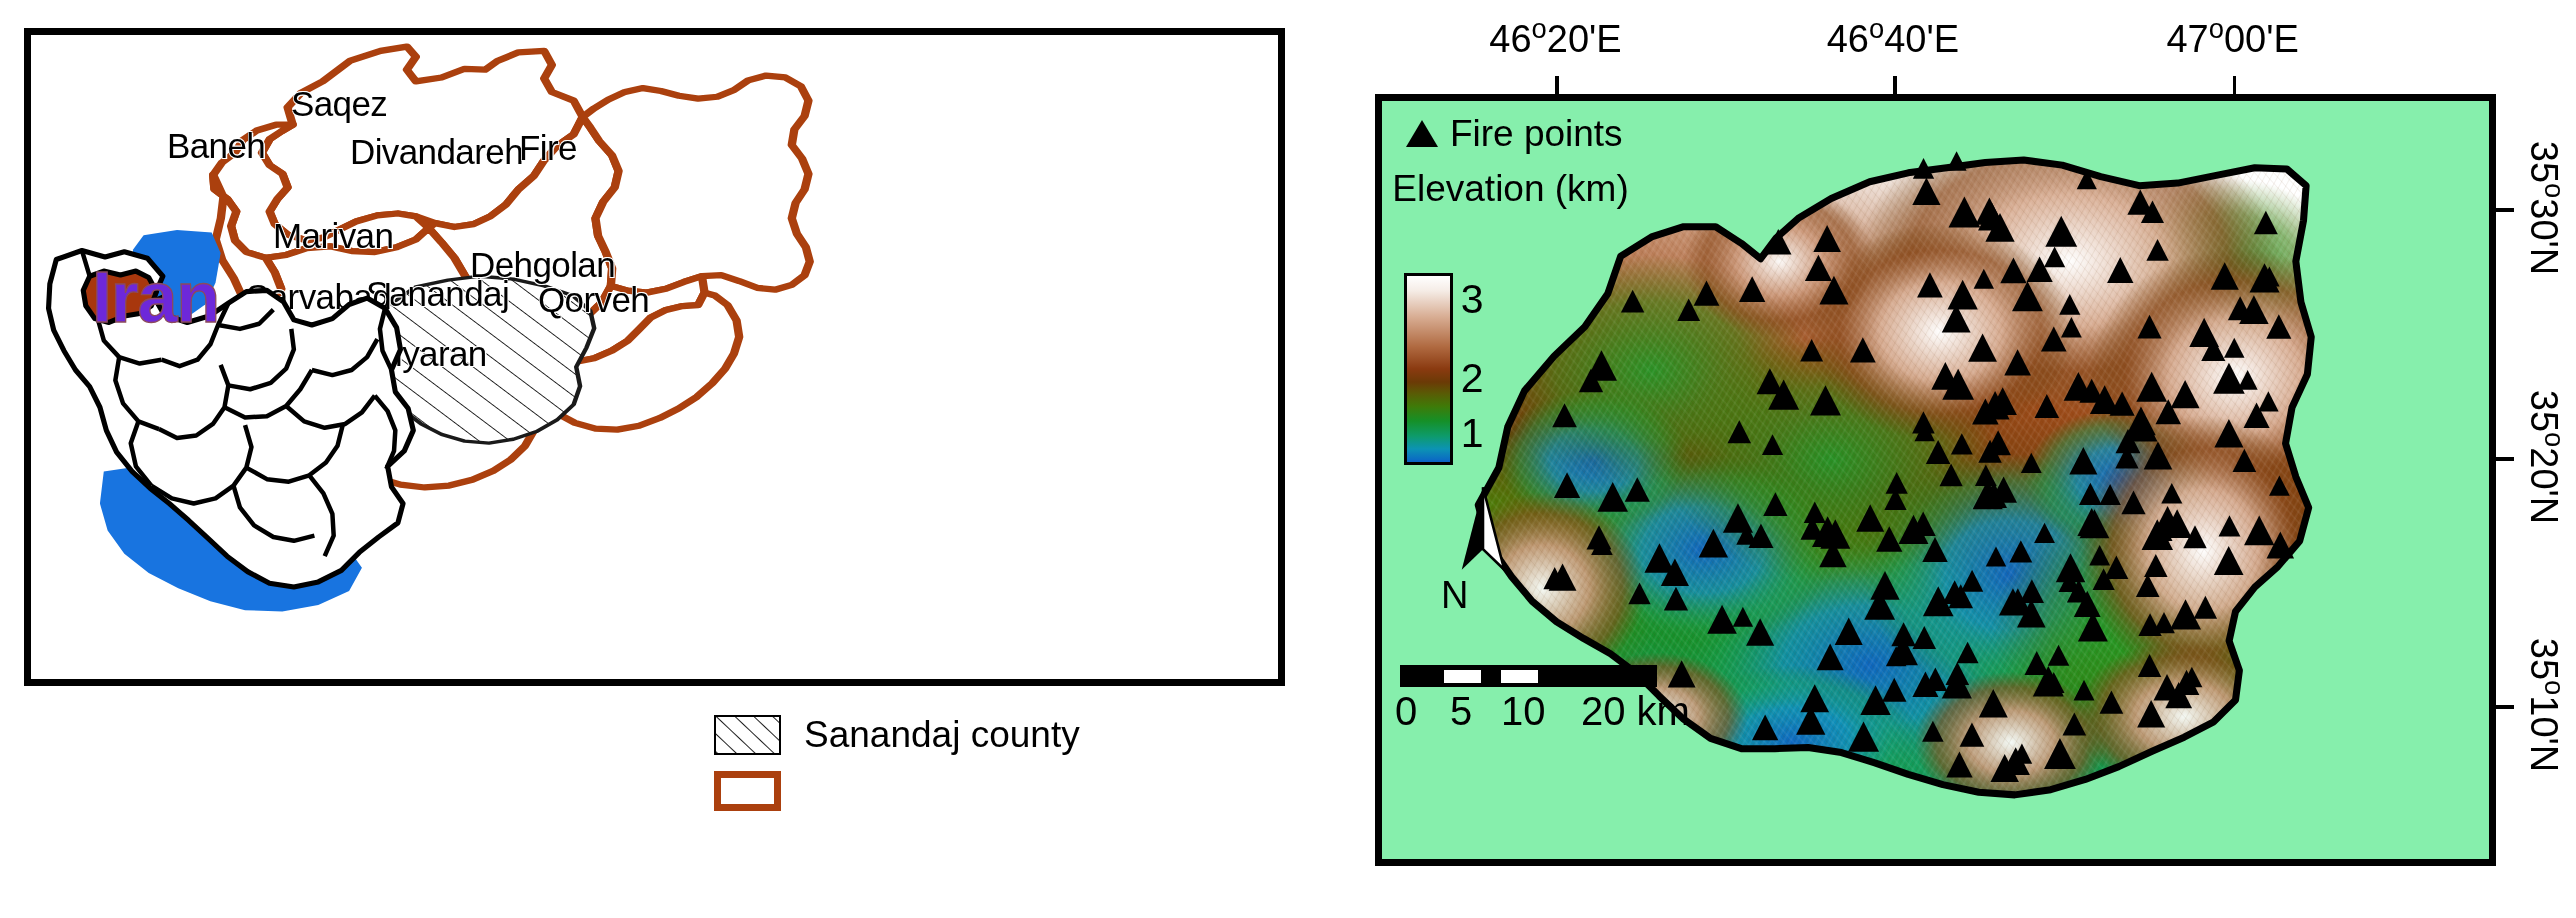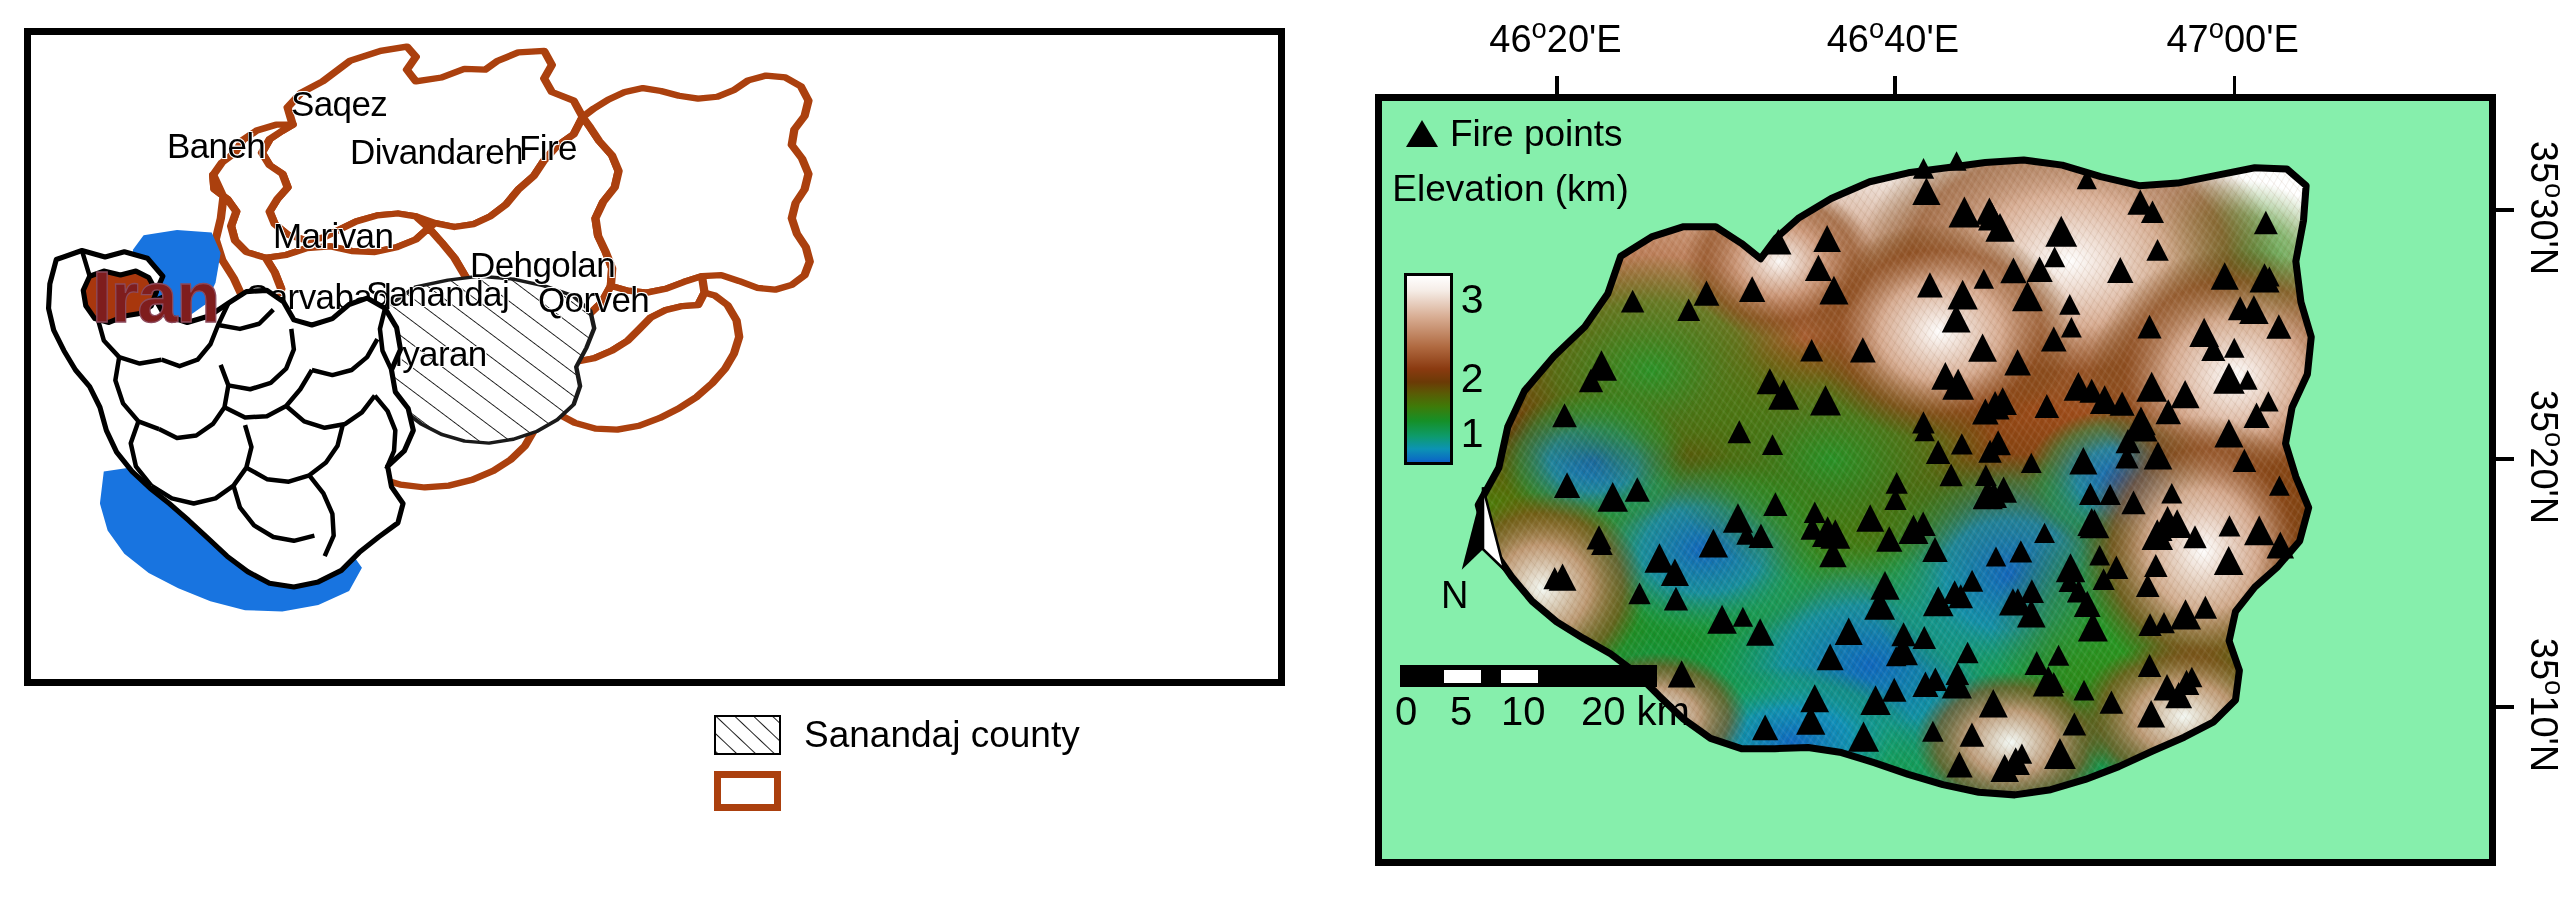--- a/index.html
+++ b/index.html
@@ -12,21 +12,21 @@
   
   #left-panel{left:24px;top:27.6px;width:1261px;height:658px;border:7px solid #000;}
   #left-map-svg{position:absolute;left:0;top:0;width:100%;height:100%;}
 
   .county-label{position:absolute;white-space:nowrap;font-size:35px;line-height:1;
                 color:#000;letter-spacing:-0.6px;
                 text-shadow:1.3px 1.3px 0 #ffffff,-0.6px -0.6px 0 #ffffff,0.6px -0.6px 0 #fff,-0.6px 0.6px 0 #fff;}
 
   #iran-inset{position:absolute;left:-3.2px;top:186px;width:411px;height:411px;}
   #iran-wordmark{position:absolute;left:61px;top:221px;font-size:72px;font-weight:700;
-                 color:#7f1d1d;letter-spacing:-1.3px;-webkit-text-stroke:1.3px #8c4a5c;}
+                 color:#6d28d9;letter-spacing:-1.3px;-webkit-text-stroke:1.3px #8c4a5c;}
 
   
   #left-legend{position:absolute;left:683px;top:680px;width:487px;}
   .legend-row{display:flex;align-items:center;margin-bottom:16.7px;}
   .legend-swatch{width:67px;height:40px;box-sizing:border-box;margin-right:23px;flex:none;}
   .sw-hatch{border:2.6px solid #000;background:#fff;}
   .sw-prov{border:7.7px solid #ab400e;background:#fff;}
   .legend-text{font-size:37px;line-height:1;white-space:nowrap;}
 
   

